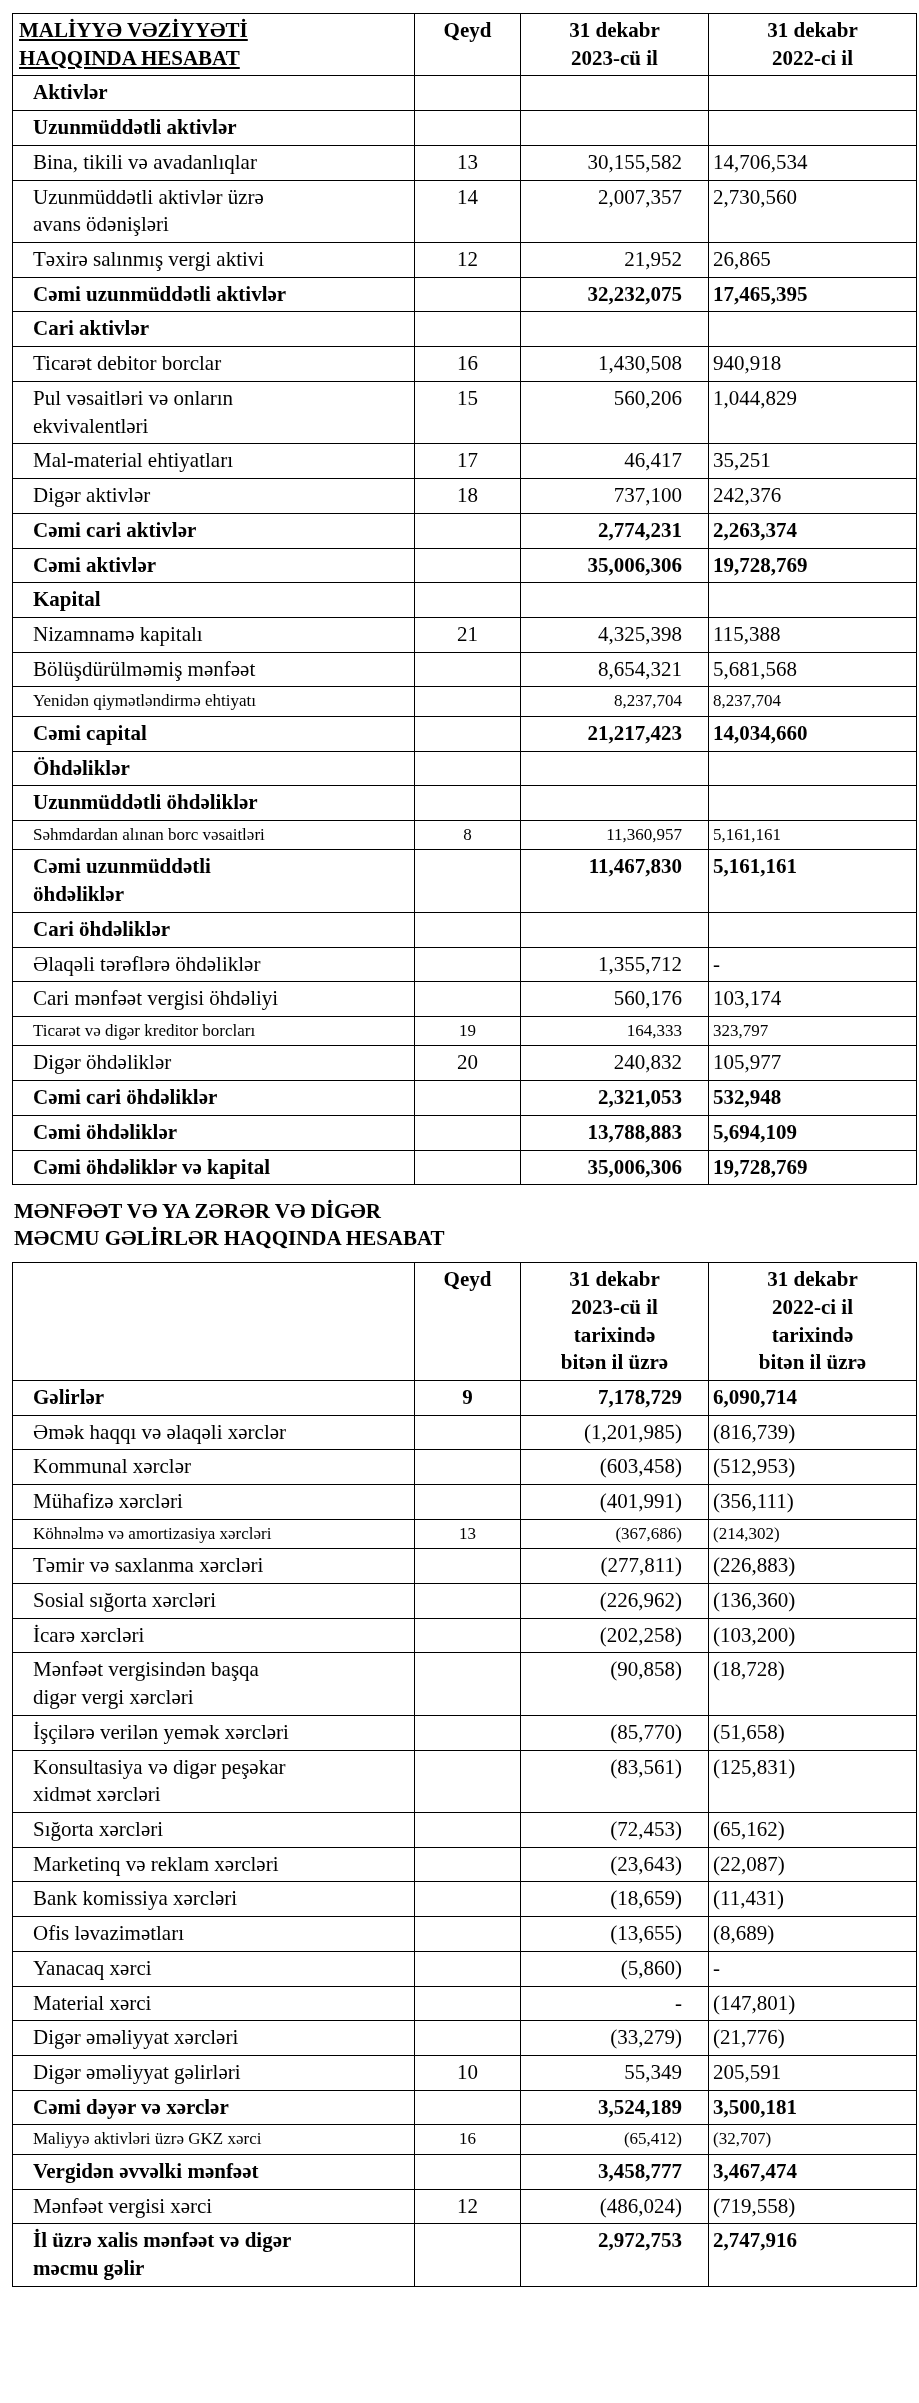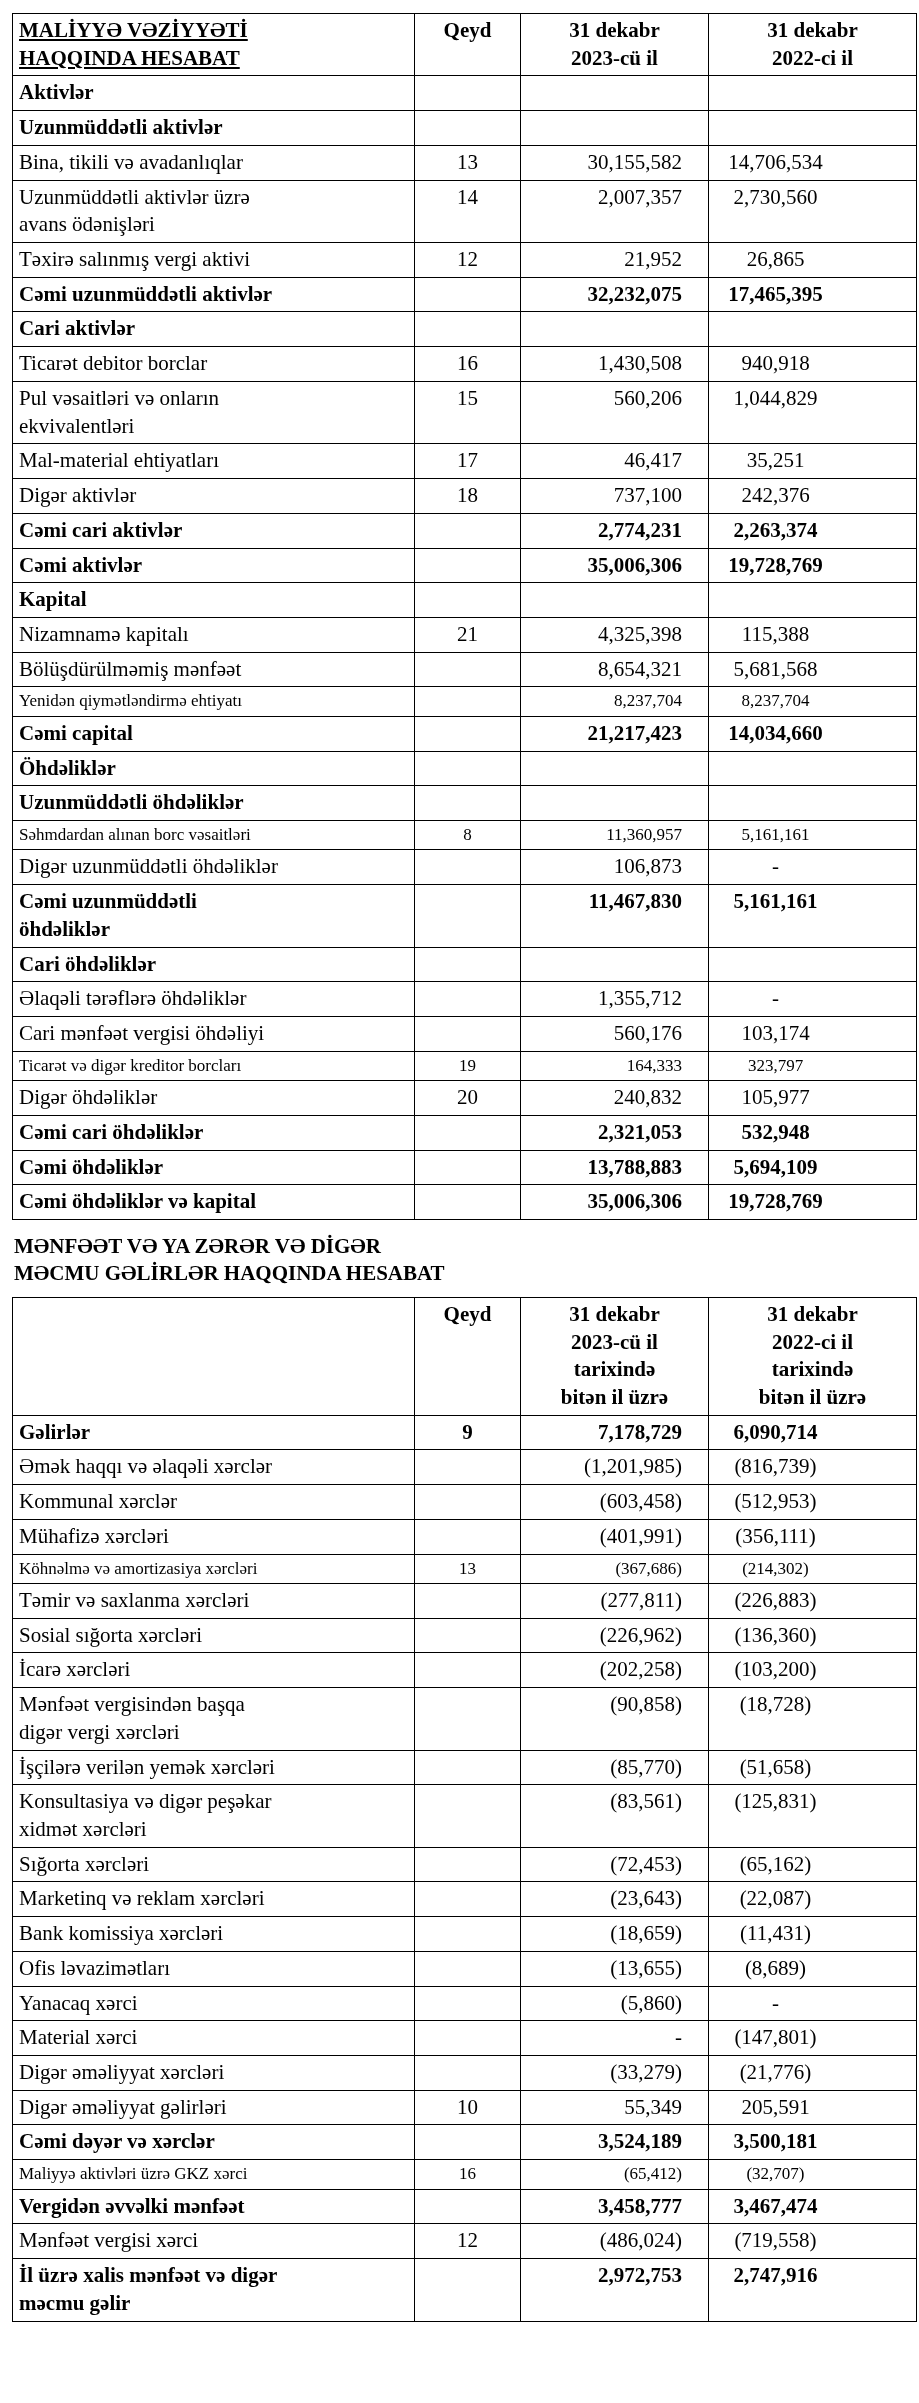--- a/index.html
+++ b/index.html
@@ -34,26 +34,26 @@
     padding-left: 6px;
     text-decoration: underline;
   }
   .note-head, .val-head {
     text-align: center;
     white-space: pre-line;
     vertical-align: top;
   }
   td.label-cell {
     text-align: left;
-    padding-left: 6px;
+    padding-left: 20px;
     white-space: pre-line;
   }
   td.note-cell { text-align: center; }
   td.v2023 { text-align: right; padding-right: 26px; margin-left: 20px; }
-  td.v2022 { text-align: center; padding-right: 78px; }
+  td.v2022 { text-align: left; padding-right: 78px; }
   tr.section td.label-cell { font-weight: bold; }
   tr.total td { font-weight: bold; }
   tr.small td { font-size: 17px; }
   .between-title {
     font-weight: bold;
     white-space: pre-line;
     line-height: 1.28;
     margin: 13px 0 10px 2px;
   }
 </style>
@@ -201,26 +201,20 @@
           <td class="label-cell">Uzunmüddətli öhdəliklər</td>
           <td class="note-cell"></td>
           <td class="v2023"></td>
           <td class="v2022"></td>
         </tr>
         <tr class="item small">
           <td class="label-cell">Səhmdardan alınan borc vəsaitləri</td>
           <td class="note-cell">8</td>
           <td class="v2023">11,360,957</td>
           <td class="v2022">5,161,161</td>
-        </tr>
-        <tr class="item">
-          <td class="label-cell">Digər uzunmüddətli öhdəliklər</td>
-          <td class="note-cell"></td>
-          <td class="v2023">106,873</td>
-          <td class="v2022">-</td>
         </tr>
         <tr class="total">
           <td class="label-cell">Cəmi uzunmüddətli
 öhdəliklər</td>
           <td class="note-cell"></td>
           <td class="v2023">11,467,830</td>
           <td class="v2022">5,161,161</td>
         </tr>
         <tr class="section">
           <td class="label-cell">Cari öhdəliklər</td>

